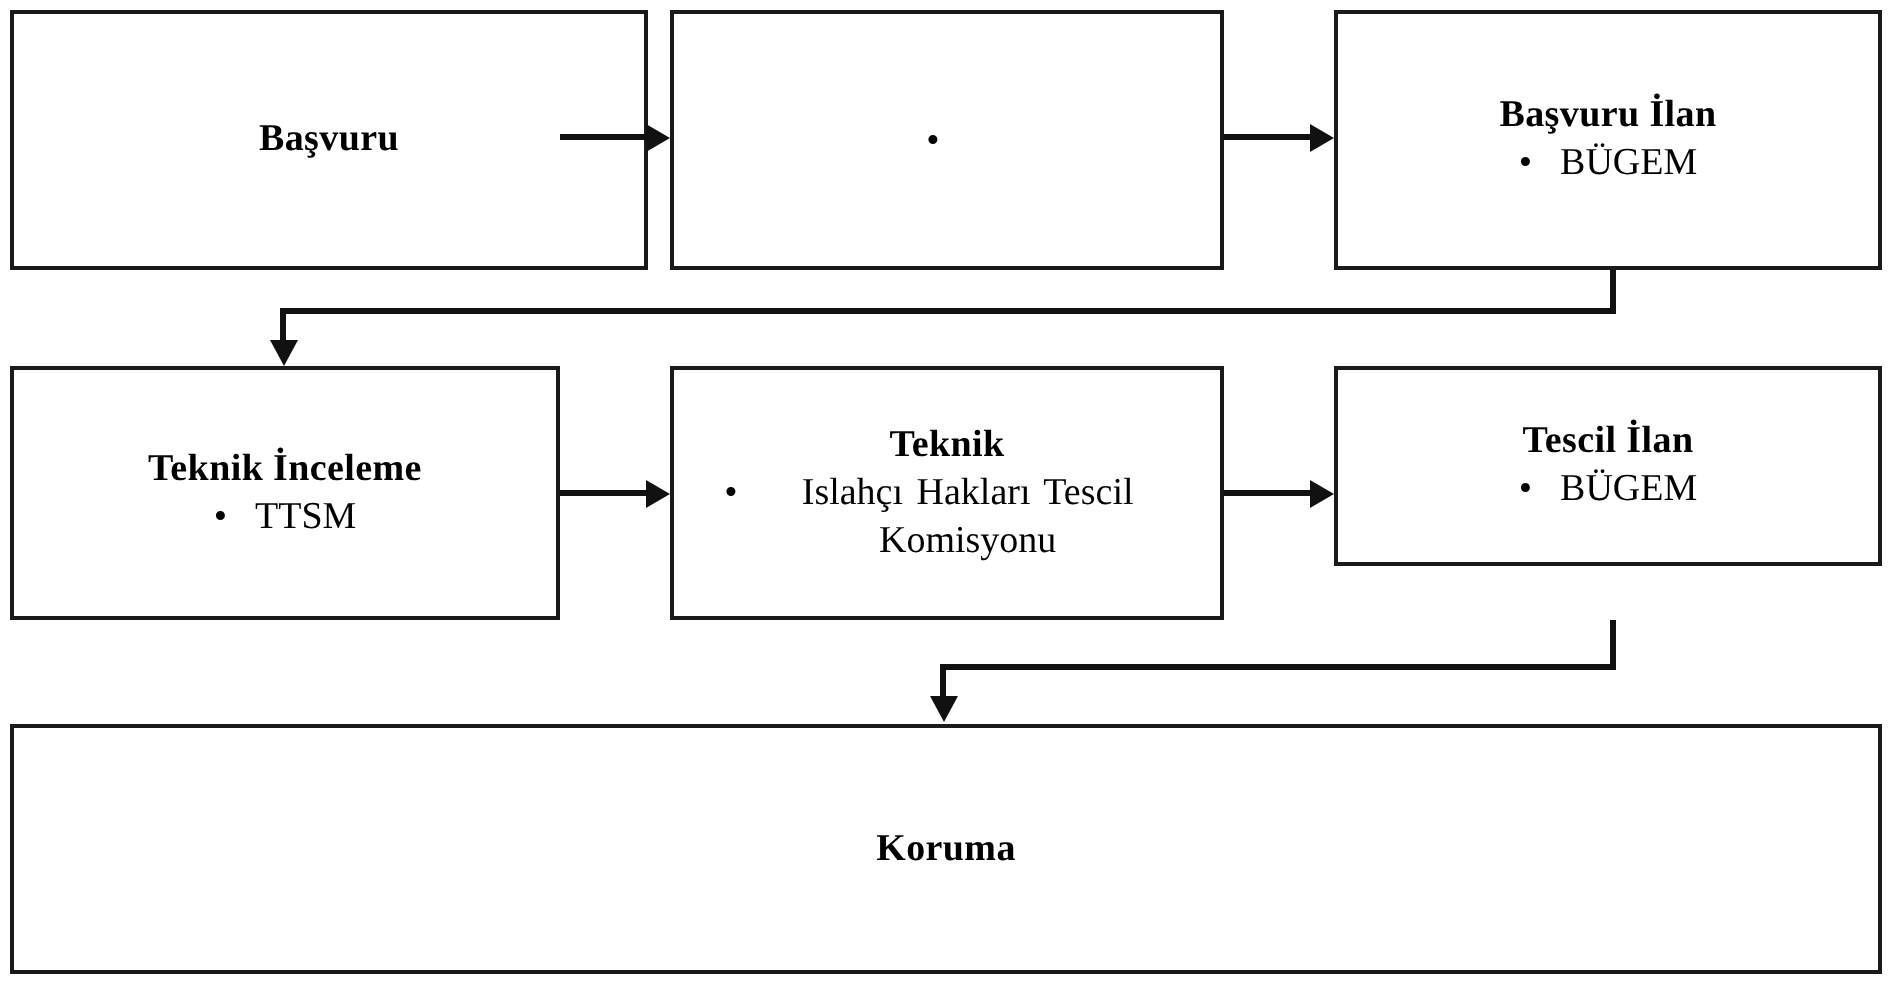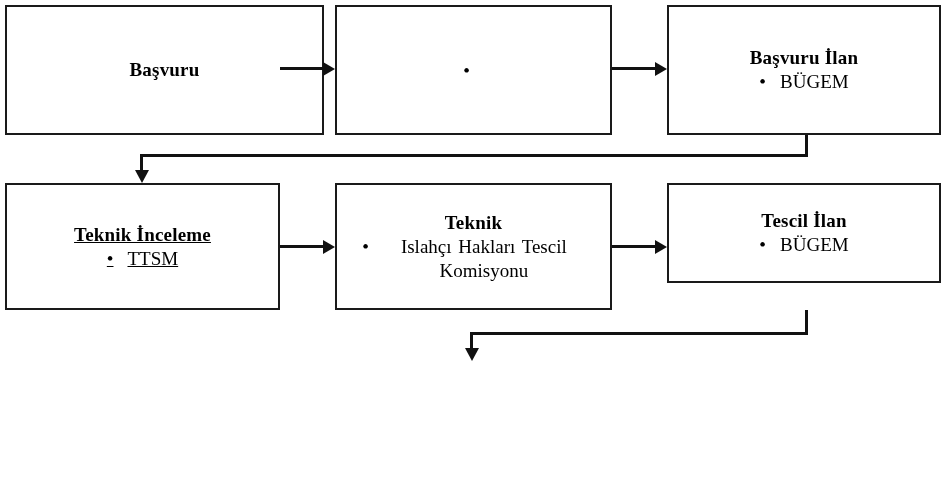--- a/index.html
+++ b/index.html
@@ -102,21 +102,21 @@
   <div class="node" style="left:667px; top:5px; width:274px; height:130px;">
     <div class="node-title">Başvuru İlan</div>
     <div class="node-bullets">
       <div class="bullet-row">
         <span class="bullet-dot">•</span>
         <span class="bullet-text">BÜGEM</span>
       </div>
     </div>
   </div>
 
-  <div class="node" style="left:5px; top:183px; width:275px; height:127px;text-decoration:underline;">
+  <div class="node" style="left:5px; top:183px; width:275px; height:127px;">
     <div class="node-title">Teknik  İnceleme</div>
     <div class="node-bullets">
       <div class="bullet-row">
         <span class="bullet-dot">•</span>
         <span class="bullet-text">TTSM</span>
       </div>
     </div>
   </div>
 
   <div class="node" style="left:335px; top:183px; width:277px; height:127px;">
@@ -132,20 +132,23 @@
   <div class="node" style="left:667px; top:183px; width:274px; height:100px;">
     <div class="node-title">Tescil İlan</div>
     <div class="node-bullets">
       <div class="bullet-row">
         <span class="bullet-dot">•</span>
         <span class="bullet-text">BÜGEM</span>
       </div>
     </div>
   </div>
 
+  <div class="node" style="left:5px; top:362px; width:936px; height:125px;">
+    <div class="node-title">Koruma</div>
+  </div>
 
   <div class="seg-h" style="left:280px; top:67px; width:44px;"></div>
   <div class="arrow-right" style="left:323px; top:61.5px;"></div>
 
   <div class="seg-h" style="left:612px; top:67px; width:44px;"></div>
   <div class="arrow-right" style="left:655px; top:61.5px;"></div>
 
   <div class="seg-v" style="left:805px; top:135px; width:3px; height:22px;"></div>
   <div class="seg-h" style="left:140px; top:154px; width:668px;"></div>
   <div class="seg-v" style="left:140px; top:154px; width:3px; height:18px;"></div>

